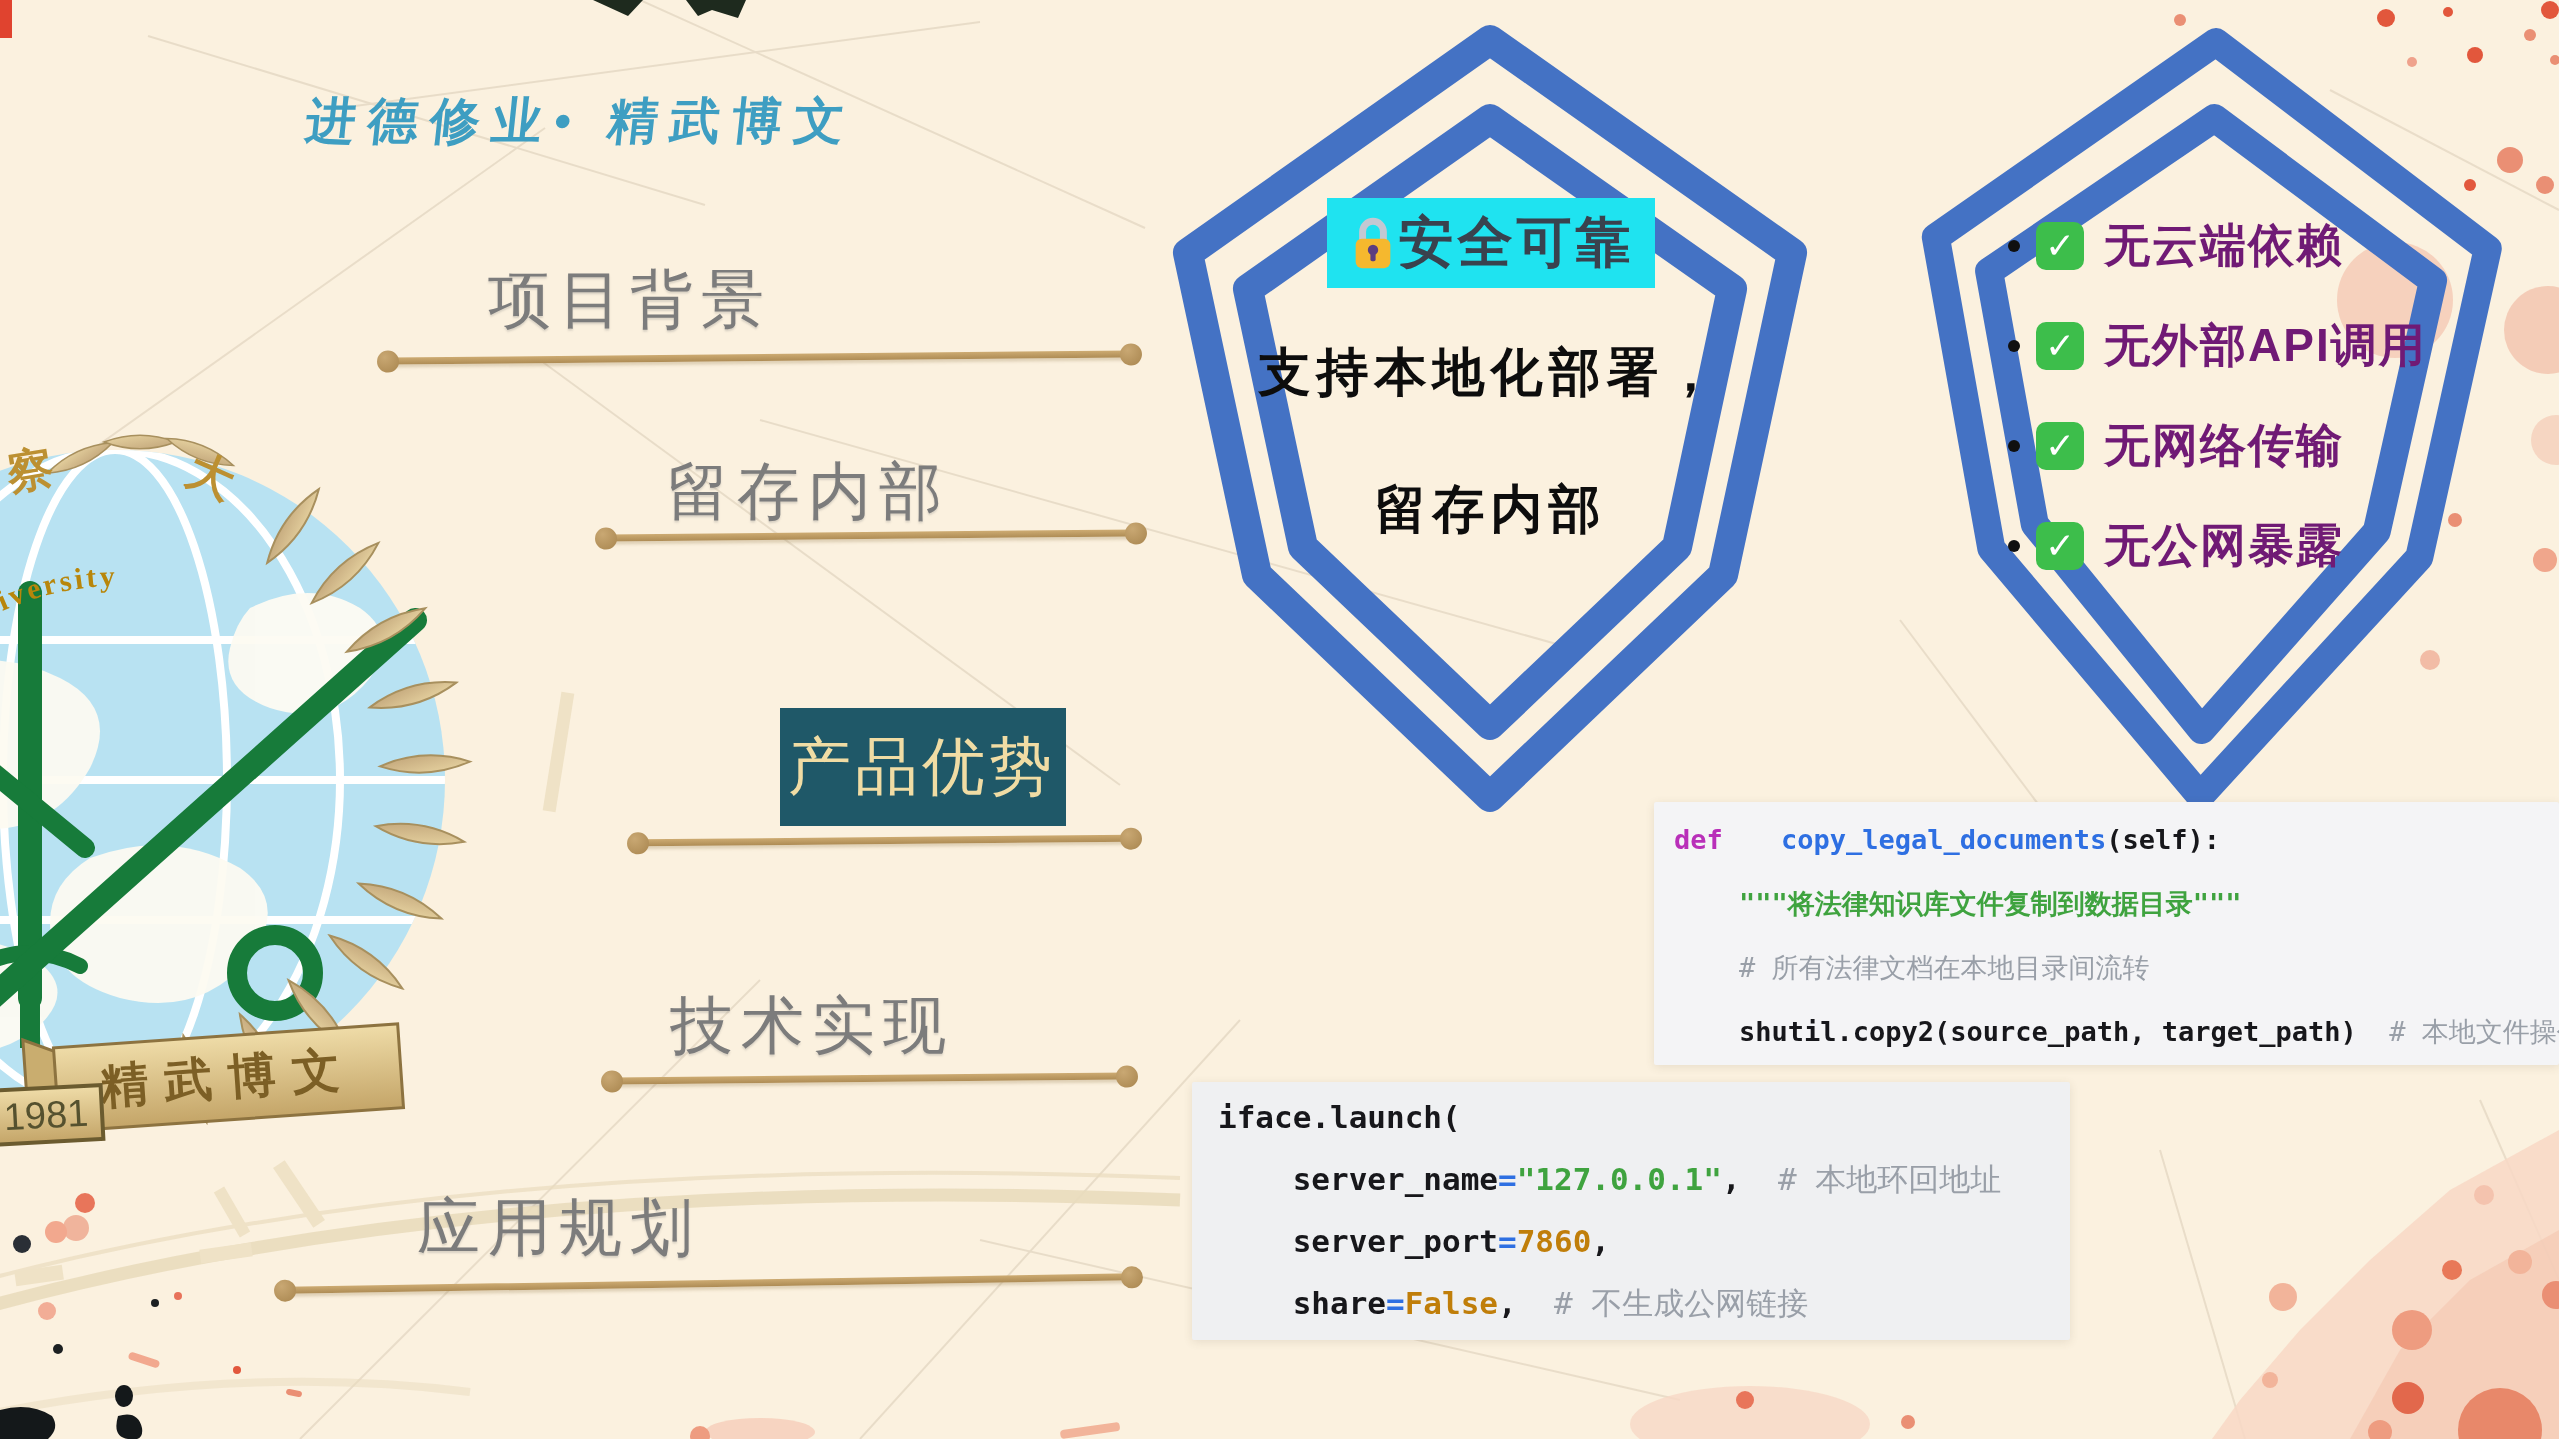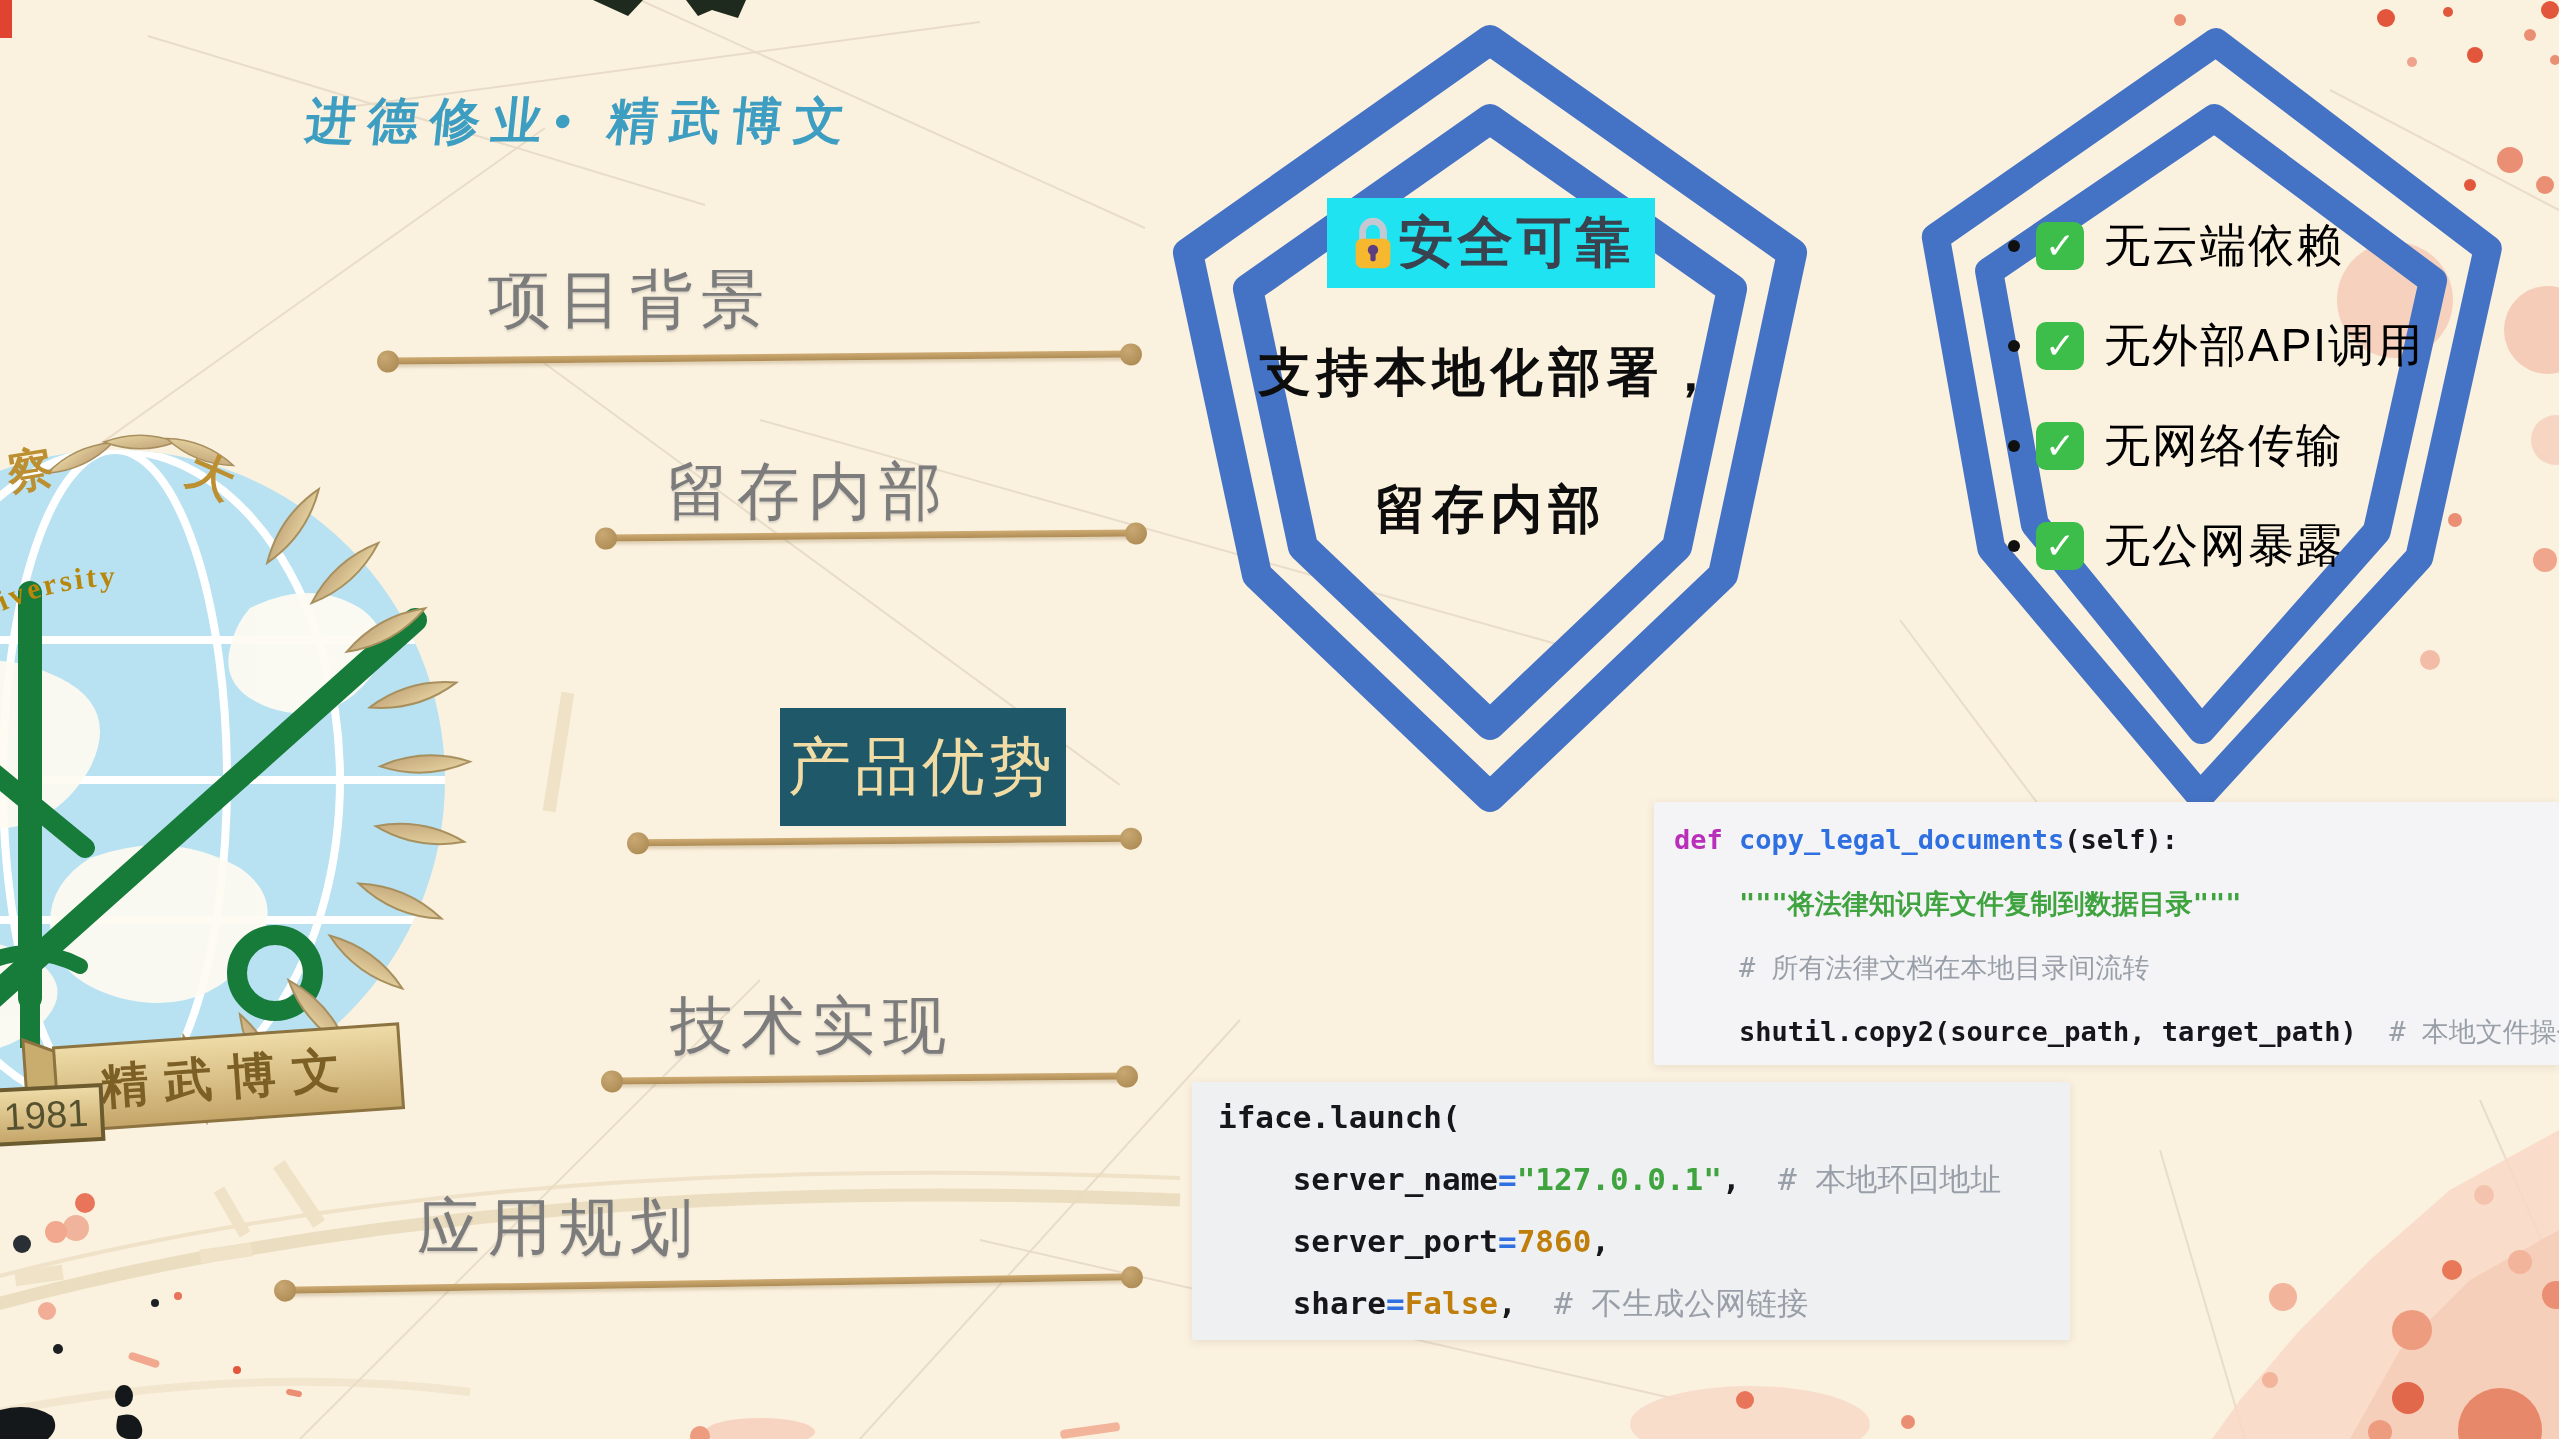--- a/index.html
+++ b/index.html
@@ -100,21 +100,21 @@
     background:#101010;margin-right:16px;flex:0 0 auto;
   }
   .check-box{
     width:48px;height:48px;border-radius:10px;
     background:#3DBE4B;
     display:flex;align-items:center;justify-content:center;
     color:#FFFFFF;font-size:36px;font-weight:bold;
     margin-right:20px;flex:0 0 auto;
   }
   .check-label{
-    font-size:46px;font-weight:normal;color:#000000;
+    font-size:46px;font-weight:bold;color:#701a75;
     letter-spacing:2px;white-space:nowrap;
   }
 
   
   .code-block{
     font-family:"DejaVu Sans Mono","Liberation Mono",monospace;
     white-space:pre;
     box-shadow:0 2px 10px rgba(80,70,50,.12);
     border-radius:2px;
   }
@@ -125,21 +125,21 @@
     font-size:27px;line-height:64px;
     padding:6px 0 0 20px;box-sizing:border-box;
   }
   .code-2{
     left:1192px;top:1082px;width:878px;height:258px;
     background:#EFF0F2;
     font-size:31px;line-height:62px;
     padding:4px 0 0 26px;box-sizing:border-box;
   }
   .tok-kw{color:#B92FB9;}
-  .tok-fn{color:#2E6FE2;}
+  .tok-fn{color:#2E6FE2;margin-left:42px;}
   .tok-str{color:#3FA33F;}
   .tok-com{color:#999FA8;font-weight:normal;}
   .tok-val{color:#C07E0A;}
   .tok-op{color:#2E6FE2;}
   .tok-plain{color:#17171B;}
 </style>
 </head>
 <body>
 
 <svg class="abs" width="2559" height="1439" viewBox="0 0 2559 1439" style="left:0;top:0;">

